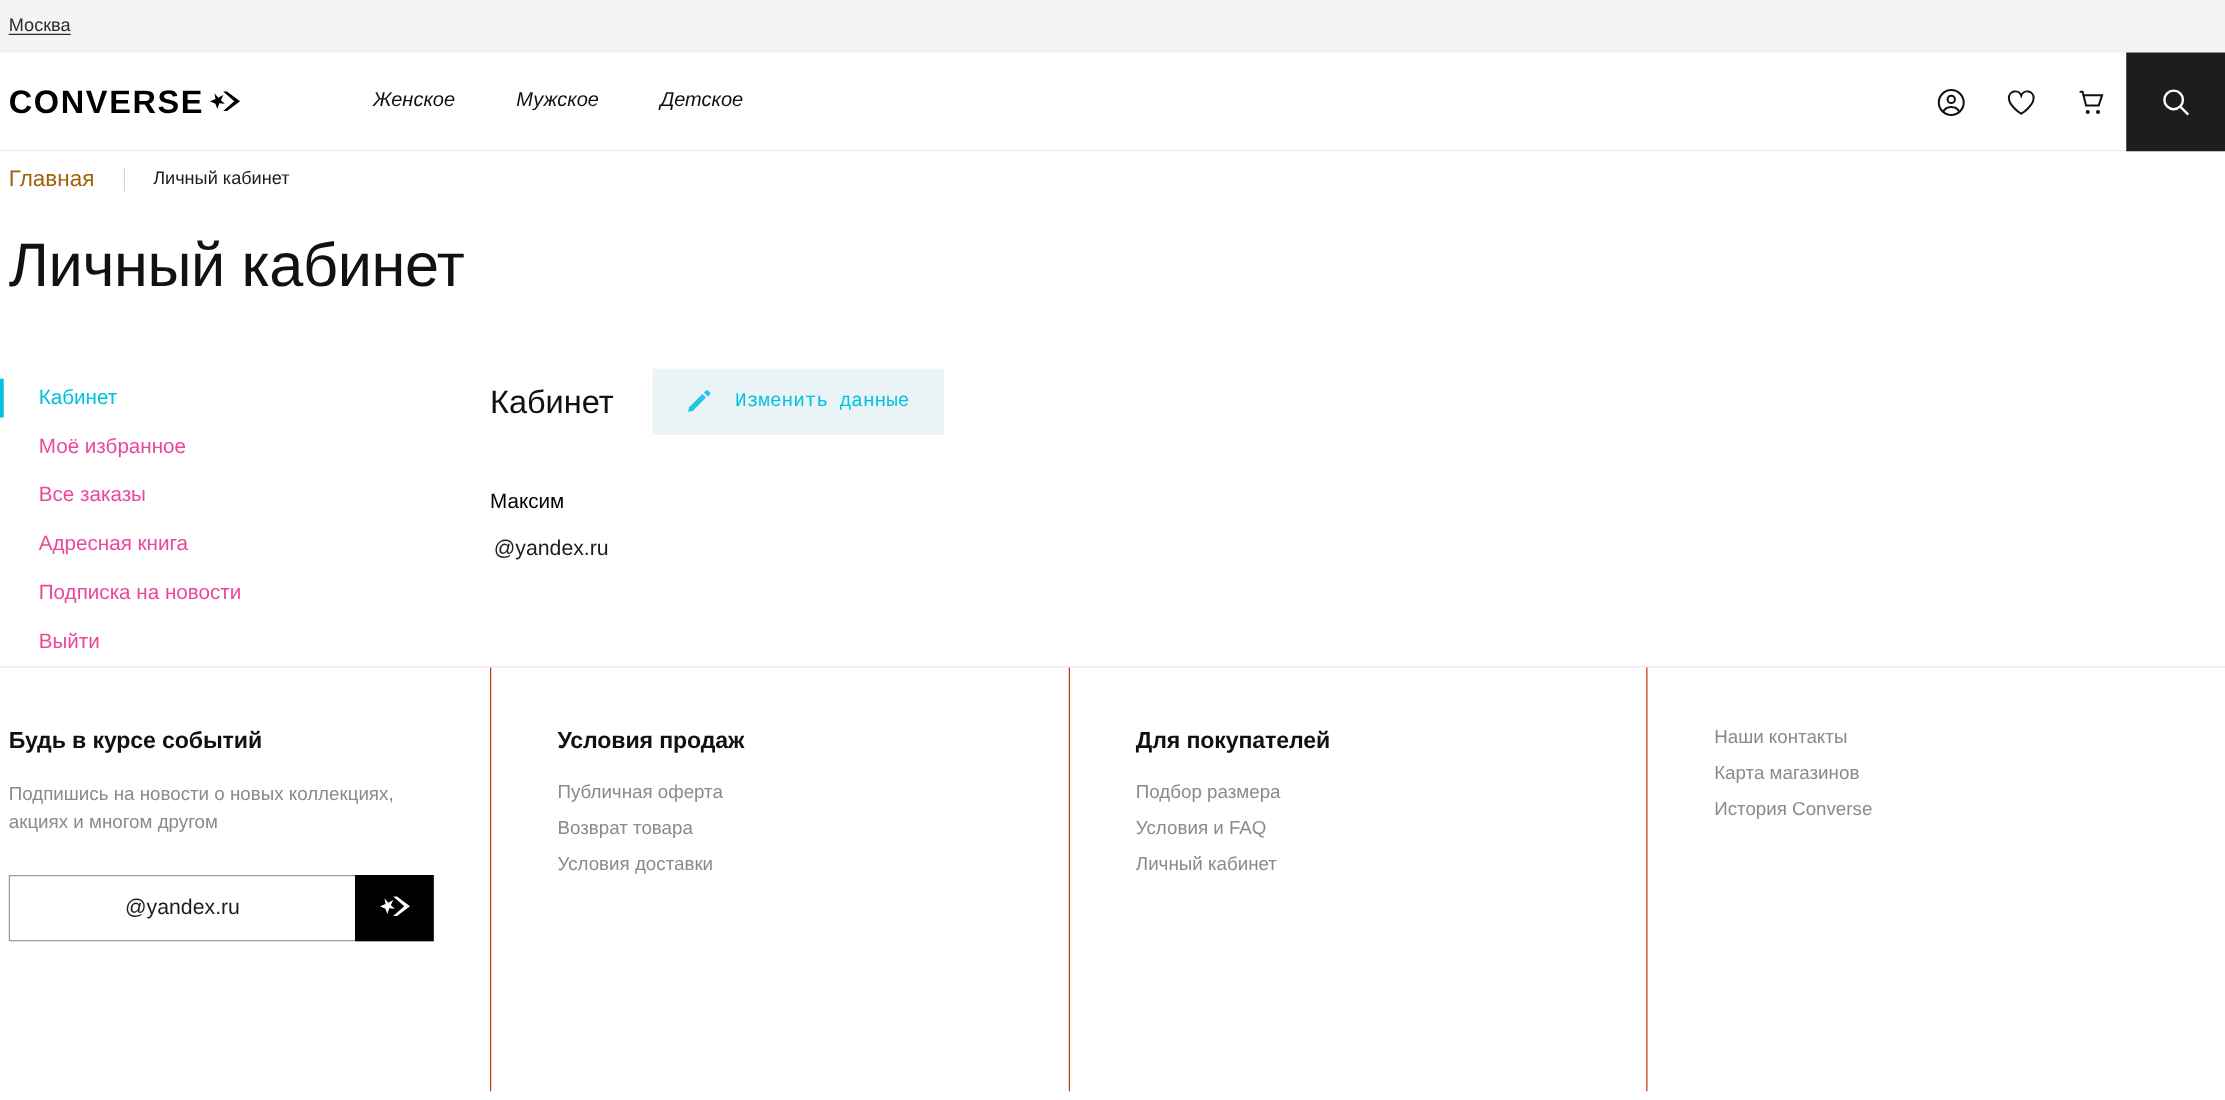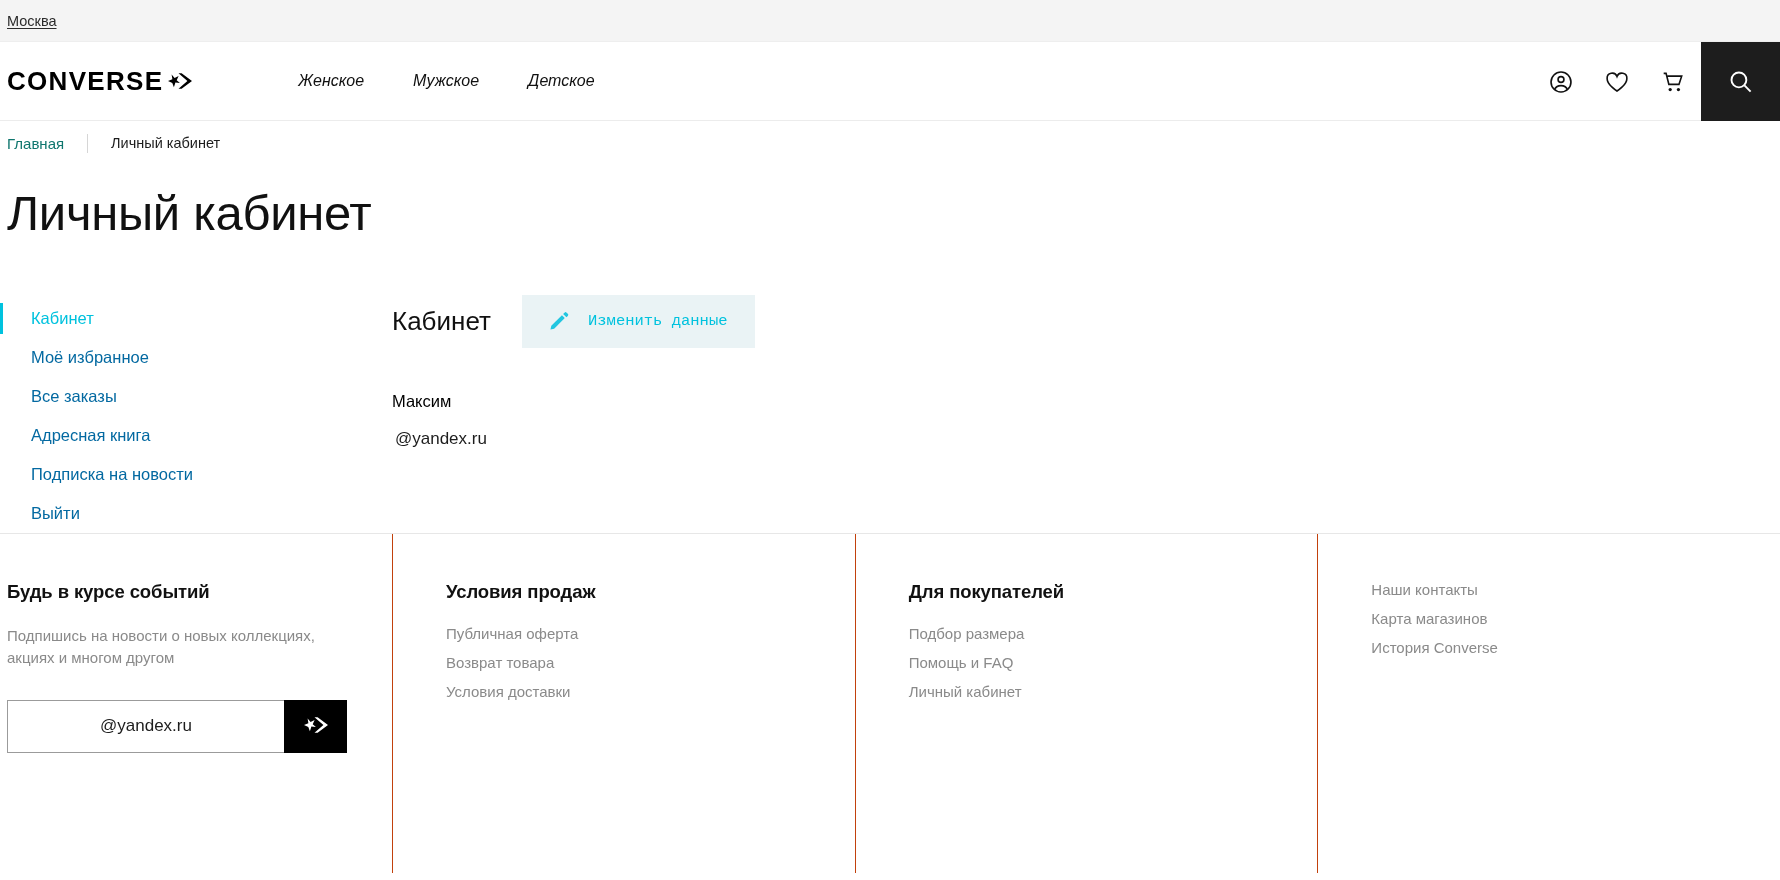--- a/index.html
+++ b/index.html
@@ -118,22 +118,22 @@
 
   
   .breadcrumb {
     display: flex;
     align-items: center;
     height: 44px;
     padding-left: 7px;
     gap: 0;
   }
   .crumb {
-    font-size: 15px;
-    color: #0f766e;
+    font-size: 18px;
+    color: #a16207;
     cursor: pointer;
     padding-right: 23px;
   }
   .crumb-sep {
     width: 1px;
     height: 19px;
     background: #d6d6d6;
   }
   .crumb-current {
     font-size: 14.5px;
@@ -162,21 +162,21 @@
     flex: 0 0 392px;
     padding-top: 4px;
   }
   .side-item {
     position: relative;
     height: 39px;
     display: flex;
     align-items: center;
     padding-left: 31px;
     font-size: 16.5px;
-    color: #0369a1;
+    color: #ec4899;
     cursor: pointer;
   }
   .side-item.active {
     color: #00c2de;
   }
   .side-item.active::before {
     content: "";
     position: absolute;
     left: 0;
     top: 4px;
@@ -417,21 +417,21 @@
   <div class="fcol c2">
     <h3>Условия продаж</h3>
     <a class="flink">Публичная оферта</a>
     <a class="flink">Возврат товара</a>
     <a class="flink">Условия доставки</a>
   </div>
 
   <div class="fcol c3">
     <h3>Для покупателей</h3>
     <a class="flink">Подбор размера</a>
-    <a class="flink">Помощь и FAQ</a>
+    <a class="flink">Условия и FAQ</a>
     <a class="flink">Личный кабинет</a>
   </div>
 
   <div class="fcol c4">
     <a class="flink">Наши контакты</a>
     <a class="flink">Карта магазинов</a>
     <a class="flink">История Converse</a>
   </div>
 </div>
 

